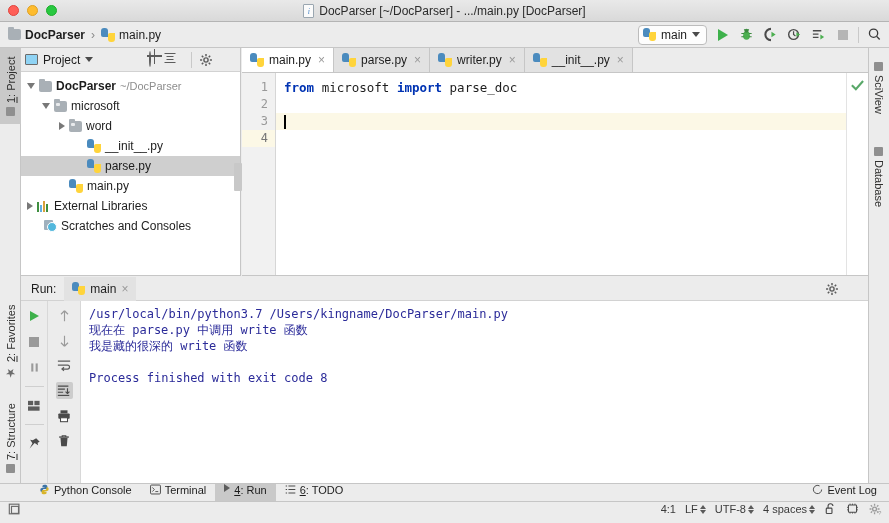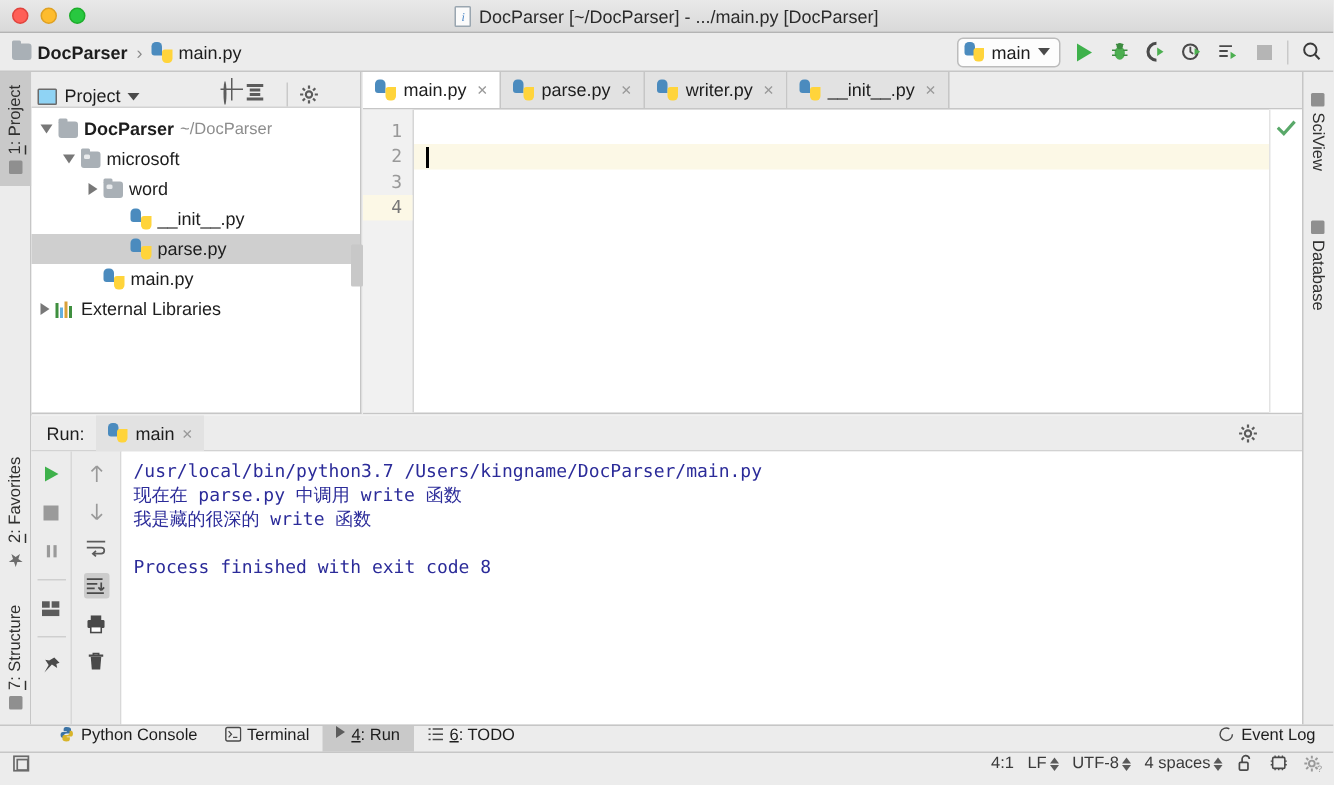--- a/index.html
+++ b/index.html
@@ -117,21 +117,21 @@
   }
 
   
   .projpanel {
     position: absolute; top: 48px; left: 21px; width: 220px; height: 228px;
     background: #ffffff; border-right: 1px solid #c6c6c6;
     border-bottom: 1px solid #c6c6c6;
   }
   .proj-header {
     height: 24px; background: #ececec; border-bottom: 1px solid #d2d2d2;
-    display: flex; align-items: flex-end; padding: 0 4px; gap: 6px;
+    display: flex; align-items: center; padding: 0 4px; gap: 6px;
   }
   .proj-title { display: flex; align-items: center; gap: 5px; font-size: 12px; }
   .icon-projview {
     width: 13px; height: 11px; background: #8fd3f4;
     border: 1px solid #6b6b6b; border-radius: 1px;
   }
   .ph-spacer { flex: 1; }
   .hicon { width: 16px; height: 16px; position: relative; }
   .ic-target {
     width: 12px; height: 12px; border: 1.5px solid #5c5c5c; border-radius: 50%;
@@ -507,20 +507,24 @@
         <span class="tri-r"></span>
         <span class="icon-lib">
           <i style="height:10px;background:#3f8f3f"></i>
             <i style="height:7px;background:#63b0e0"></i>
           <i style="height:11px;background:#d9a13b"></i>
             <i style="height:8px;background:#3f8f3f"></i>
         </span>
         <span class="tname">External Libraries</span>
       </div>
 
+      <div class="trow" style="padding-left:23px">
+        <span class="icon-scratch"></span>
+        <span class="tname">Scratches and Consoles</span>
+      </div>
 
     </div>
   </div>
 
   <div class="editor">
     <div class="tabstrip">
       <div class="etab active">
         <span class="icon-py">
             <i class="pyb"></i>
             <i class="pyy"></i>
@@ -556,20 +560,21 @@
 
     <div class="editor-body">
       <div class="gutter">
         <div class="gl">1</div>
         <div class="gl">2</div>
         <div class="gl">3</div>
         <div class="gl cur">4</div>
       </div>
 
       <div class="code">
+        <div class="cl"><span class="kw">from</span><span> microsoft </span><span class="kw">import</span><span> parse_doc</span></div>
         <div class="cl"></div>
         <div class="cl cur"><span class="caret"></span></div>
 
       </div>
 
       <div class="e-rgutter">
         <svg class="check" viewBox="0 0 16 16">
           <path d="M2 8.5l4 4 8-9" fill="none" stroke="#59a869" stroke-width="2.6" stroke-linecap="square"></path>
         </svg>
       </div>

